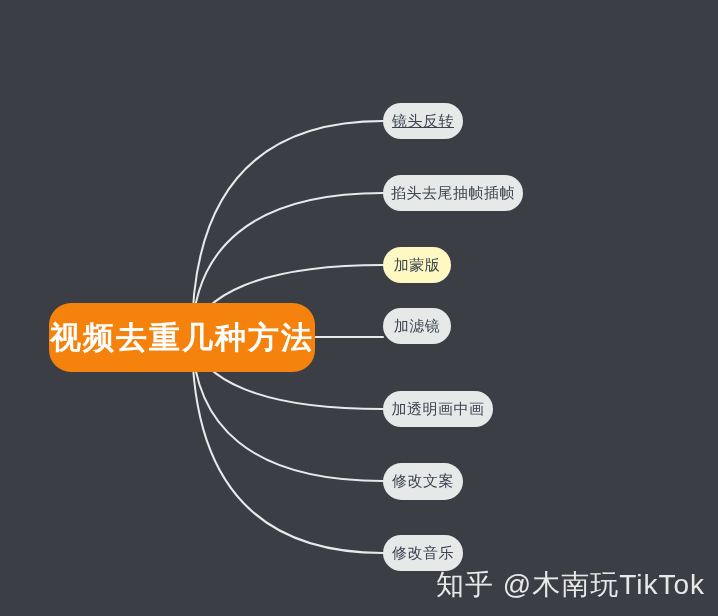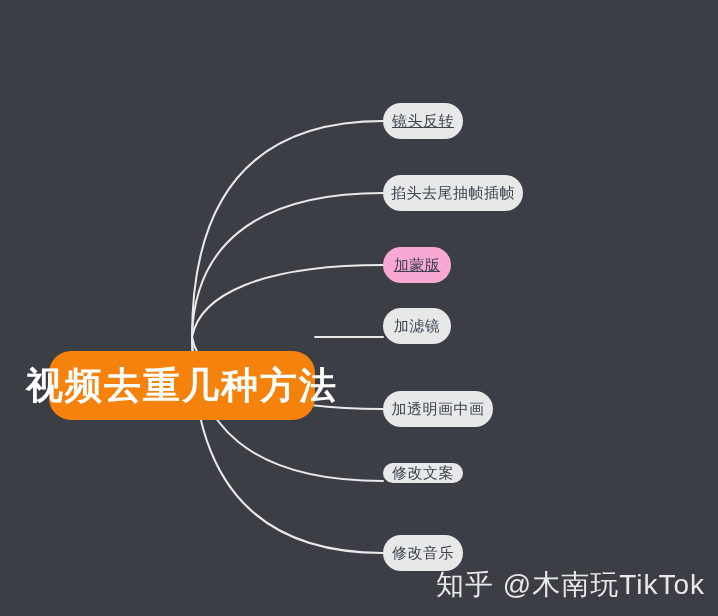--- a/index.html
+++ b/index.html
@@ -43,26 +43,25 @@
   }
   #central-node {
     position: absolute;
     box-sizing: border-box;
     display: flex;
     align-items: center;
     justify-content: center;
     background: #f4820c;
     color: #ffffff;
     border-radius: 22px;
-    font-size: 37px;
+    font-size: 31px;
     font-weight: 600;
     letter-spacing: 2px;
     white-space: nowrap;
     z-index: 4;
-    margin-top: 48px;
   }
   #watermark {
     position: absolute;
     right: 13px;
     bottom: 12px;
     color: #f2f2f2;
     font-size: 28px;
     letter-spacing: 1px;
     white-space: nowrap;
     z-index: 5;
@@ -86,30 +85,30 @@
 
   <div id="central-node" style="left: 49px; top: 303px; width: 266px; height: 69px; background: rgb(244, 130, 12); color: rgb(255, 255, 255);">视频去重几种方法</div>
 
   <div id="branch-layer">
       <div class="branch-node" style="left: 383px; top: 103px; width: 80px; height: 36px; background: rgb(231, 233, 233); color: rgb(61, 68, 80); text-decoration: underline;">
         <span>镜头反转</span>
       </div>
       <div class="branch-node" style="left: 383px; top: 175px; width: 140px; height: 36px; background: rgb(231, 233, 233); color: rgb(61, 68, 80); font-family: Liberation Serif, serif;">
         <span>掐头去尾抽帧插帧</span>
       </div>
-      <div class="branch-node" style="left: 383px; top: 247px; width: 68px; height: 36px; background: #f9a8d4; color: rgb(61, 68, 80); text-decoration: underline;">
+      <div class="branch-node" style="left: 383px; top: 247px; width: 68px; height: 36px; background: #fef9c3; color: rgb(61, 68, 80);">
         <span>加蒙版</span>
       </div>
       <div class="branch-node" style="left: 383px; top: 308px; width: 68px; height: 36px; background: rgb(231, 233, 233); color: rgb(61, 68, 80);">
         <span>加滤镜</span>
       </div>
       <div class="branch-node" style="left: 383px; top: 391px; width: 110px; height: 36px; background: rgb(231, 233, 233); color: rgb(61, 68, 80); text-align: right;">
         <span>加透明画中画</span>
       </div>
-      <div class="branch-node" style="left: 383px; top: 463px; width: 80px; height: 20px; background: rgb(231, 233, 233); color: rgb(61, 68, 80);">
+      <div class="branch-node" style="left: 383px; top: 463px; width: 80px; height: 37px; background: rgb(231, 233, 233); color: rgb(61, 68, 80);">
         <span>修改文案</span>
       </div>
       <div class="branch-node" style="left: 383px; top: 535px; width: 80px; height: 36px; background: rgb(231, 233, 233); color: rgb(61, 68, 80);">
         <span>修改音乐</span>
       </div>
     </div>
 
   <div id="watermark">知乎 @木南玩TikTok</div>
 
 </div>

